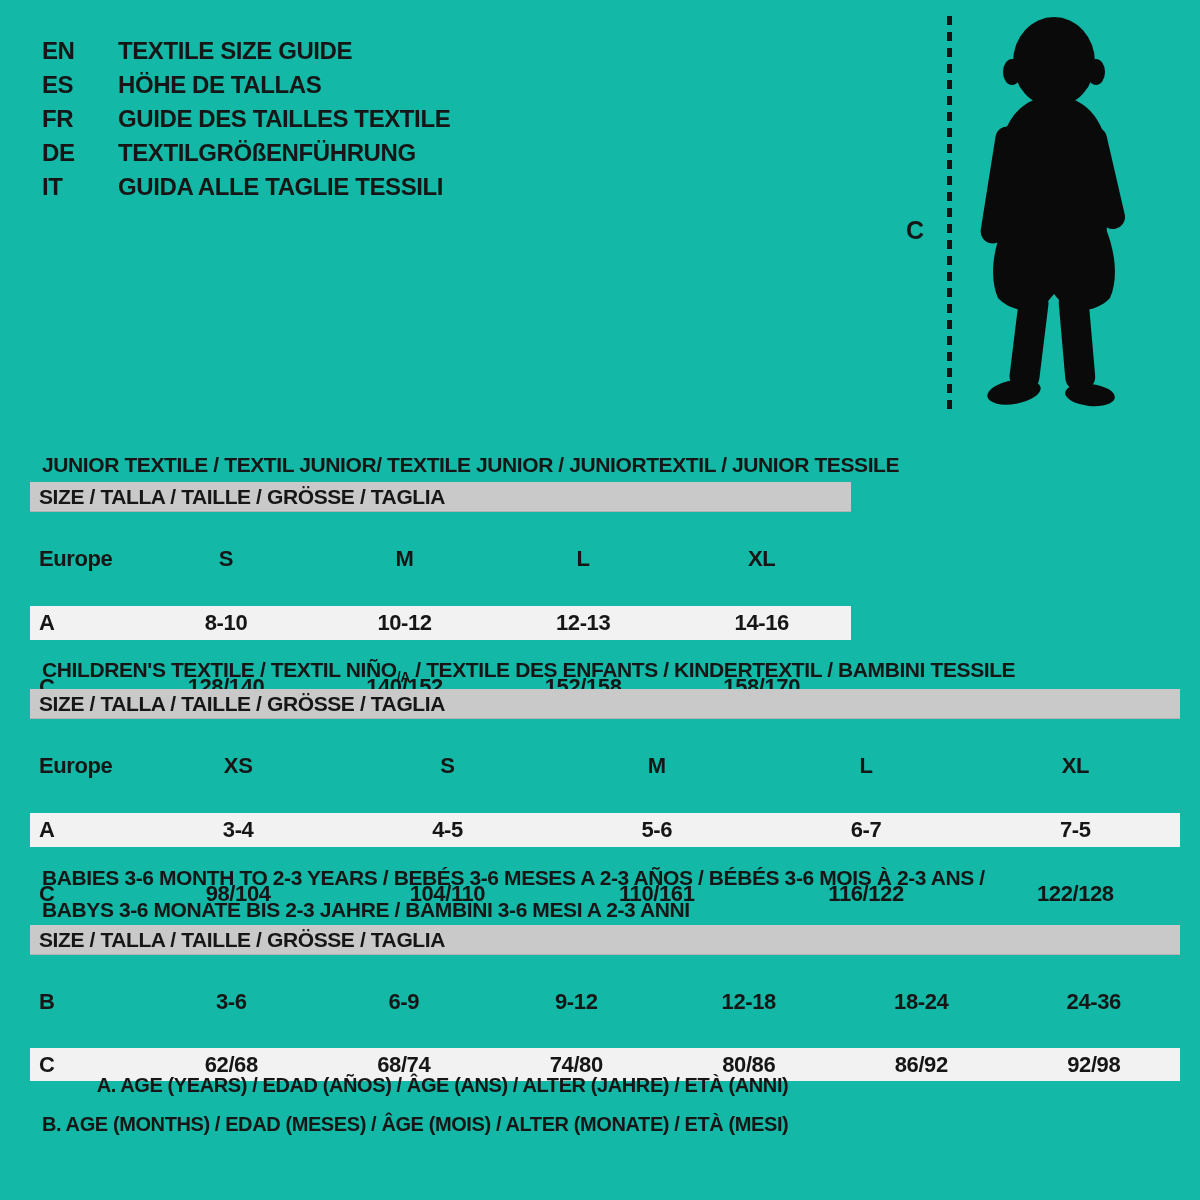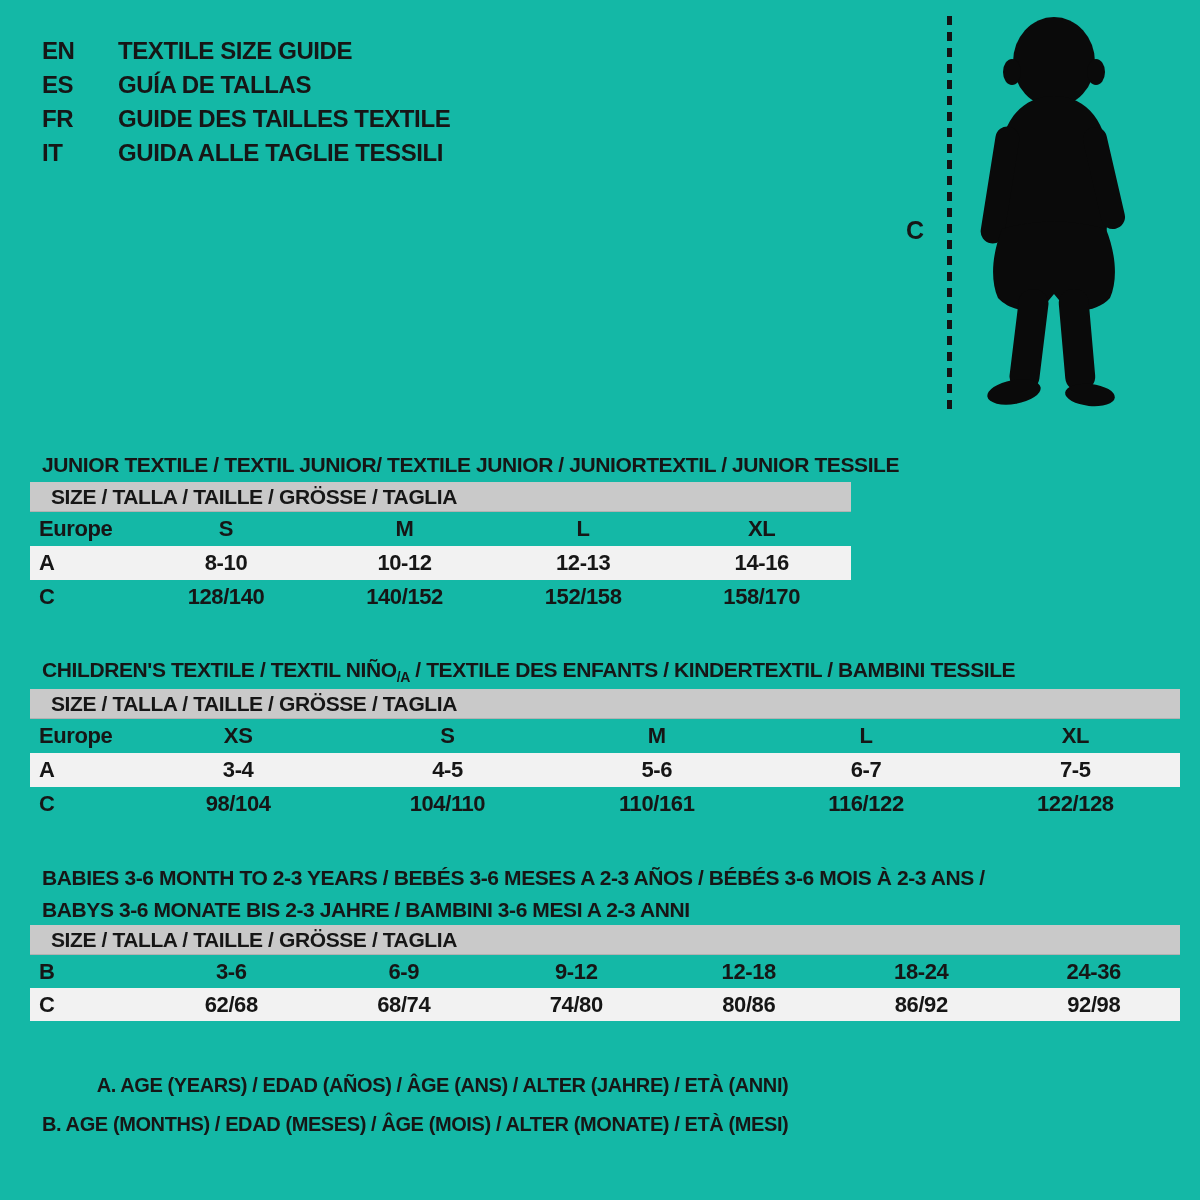--- a/index.html
+++ b/index.html
@@ -33,24 +33,24 @@
   .sub { font-size:14px; vertical-align:-5px; }
   
   .tbl { position:absolute; font-size:22px; }
   .tbl1 { left:30px; top:482px; width:821px; }
   .tbl2 { left:30px; top:689px; width:1150px; }
   .tbl3 { left:30px; top:925px; width:1150px; }
   .size-bar {
     background:#c9c9c9;
     border-bottom:1px solid #b2b2b2;
     height:30px; line-height:29px;
-    padding-left:21px;
+    padding-left:9px;
     font-size:21px;
   }
-  .trow { display:grid; align-items:center; height:34px; }
+  .trow { display:grid; align-items:center; height:34px;margin-top:30px; }
   .tbl3 .trow { height:33px; }
   .cols5 { grid-template-columns:13% 21.75% 21.75% 21.75% 21.75%; }
   .cols6 { grid-template-columns:9% 18.2% 18.2% 18.2% 18.2% 18.2%; }
   .cols7 { grid-template-columns:10% 15% 15% 15% 15% 15% 15%; }
   .cell { text-align:center; }
   .cell.lbl { text-align:left; padding-left:9px; }
   .alt { background:#f2f2f2; }
   
   .legend { position:absolute; left:42px; top:1066px; font-size:20px; line-height:39px;text-align:right; }
   .legend-line { white-space:nowrap; }
@@ -60,25 +60,29 @@
 
 <div class="page">
 
   <header class="langs">
     <div class="lang-row">
       <span class="lang-code">EN</span>
       <span class="lang-label">TEXTILE SIZE GUIDE</span>
     </div>
     <div class="lang-row">
       <span class="lang-code">ES</span>
-      <span class="lang-label">GUÍA DE TALLAS</span>
+      <span class="lang-label">HÖHE DE TALLAS</span>
     </div>
     <div class="lang-row">
       <span class="lang-code">FR</span>
       <span class="lang-label">GUIDE DES TAILLES TEXTILE</span>
+    </div>
+    <div class="lang-row">
+      <span class="lang-code">DE</span>
+      <span class="lang-label">TEXTILGRÖßENFÜHRUNG</span>
     </div>
     <div class="lang-row">
       <span class="lang-code">IT</span>
       <span class="lang-label">GUIDA ALLE TAGLIE TESSILI</span>
     </div>
   </header>
 
   <div class="figure-c-label">C</div>
   <div class="dash-line"></div>
   <svg class="baby-svg" width="180" height="400" viewBox="0 0 180 400" aria-hidden="true">

